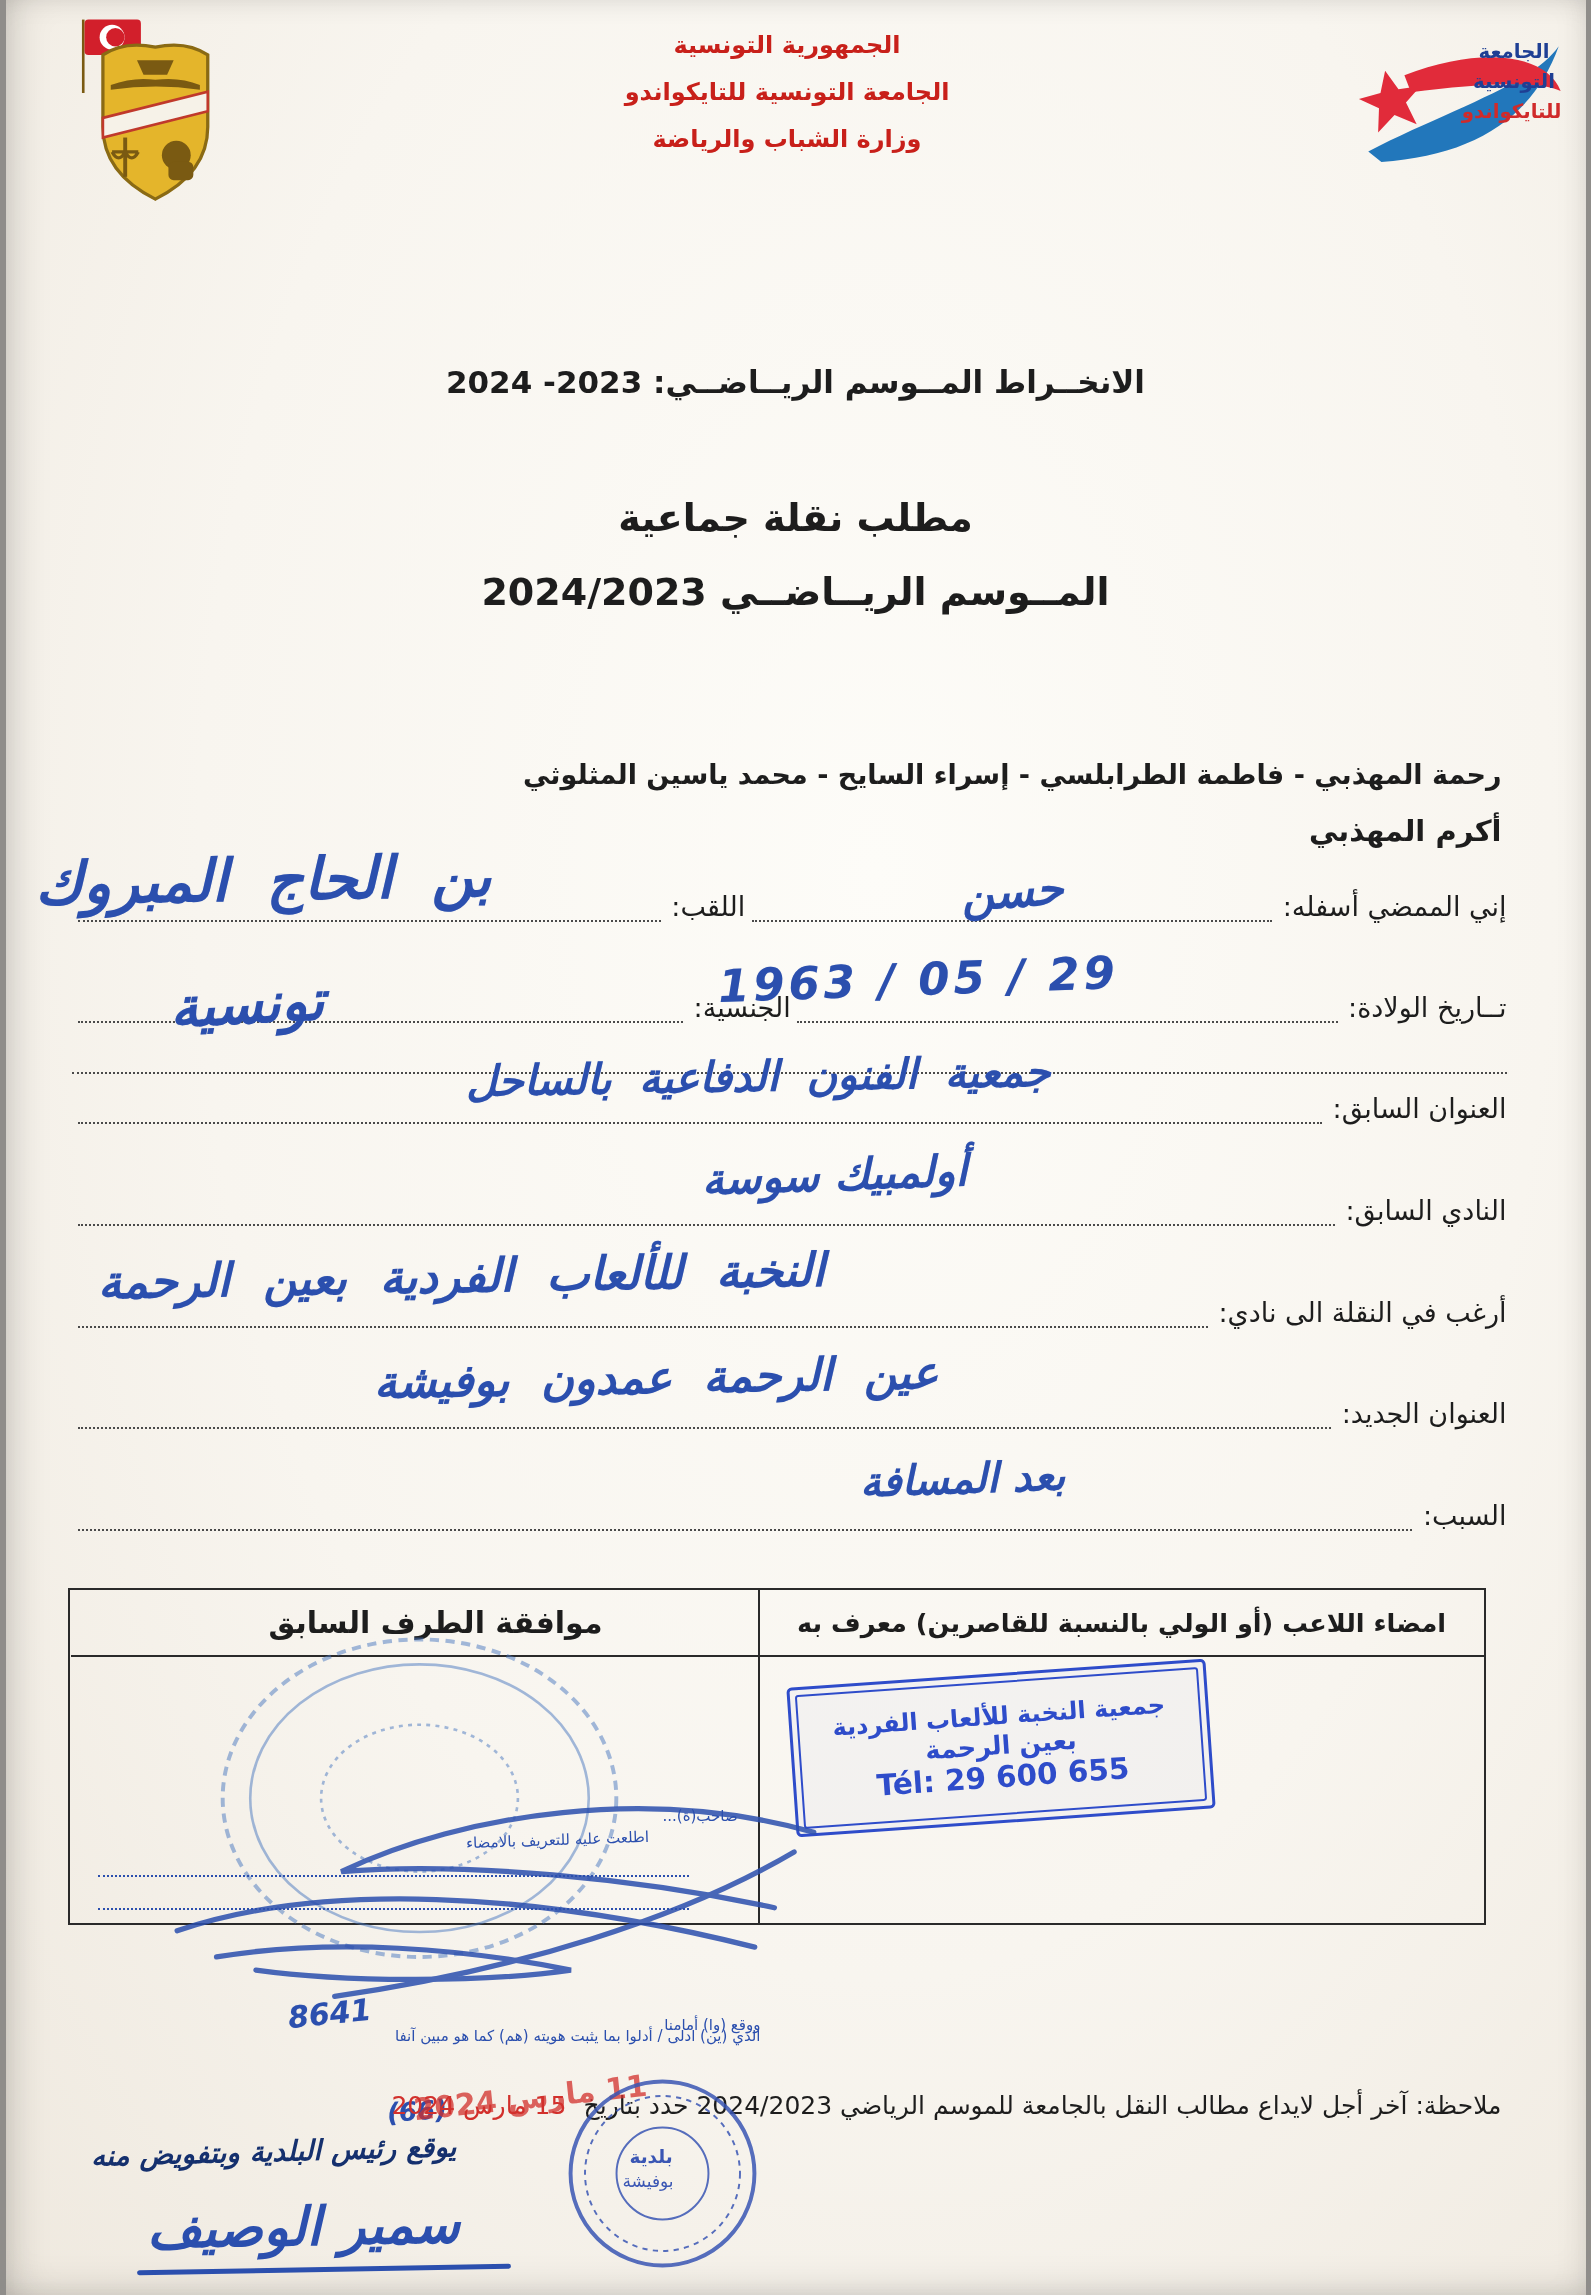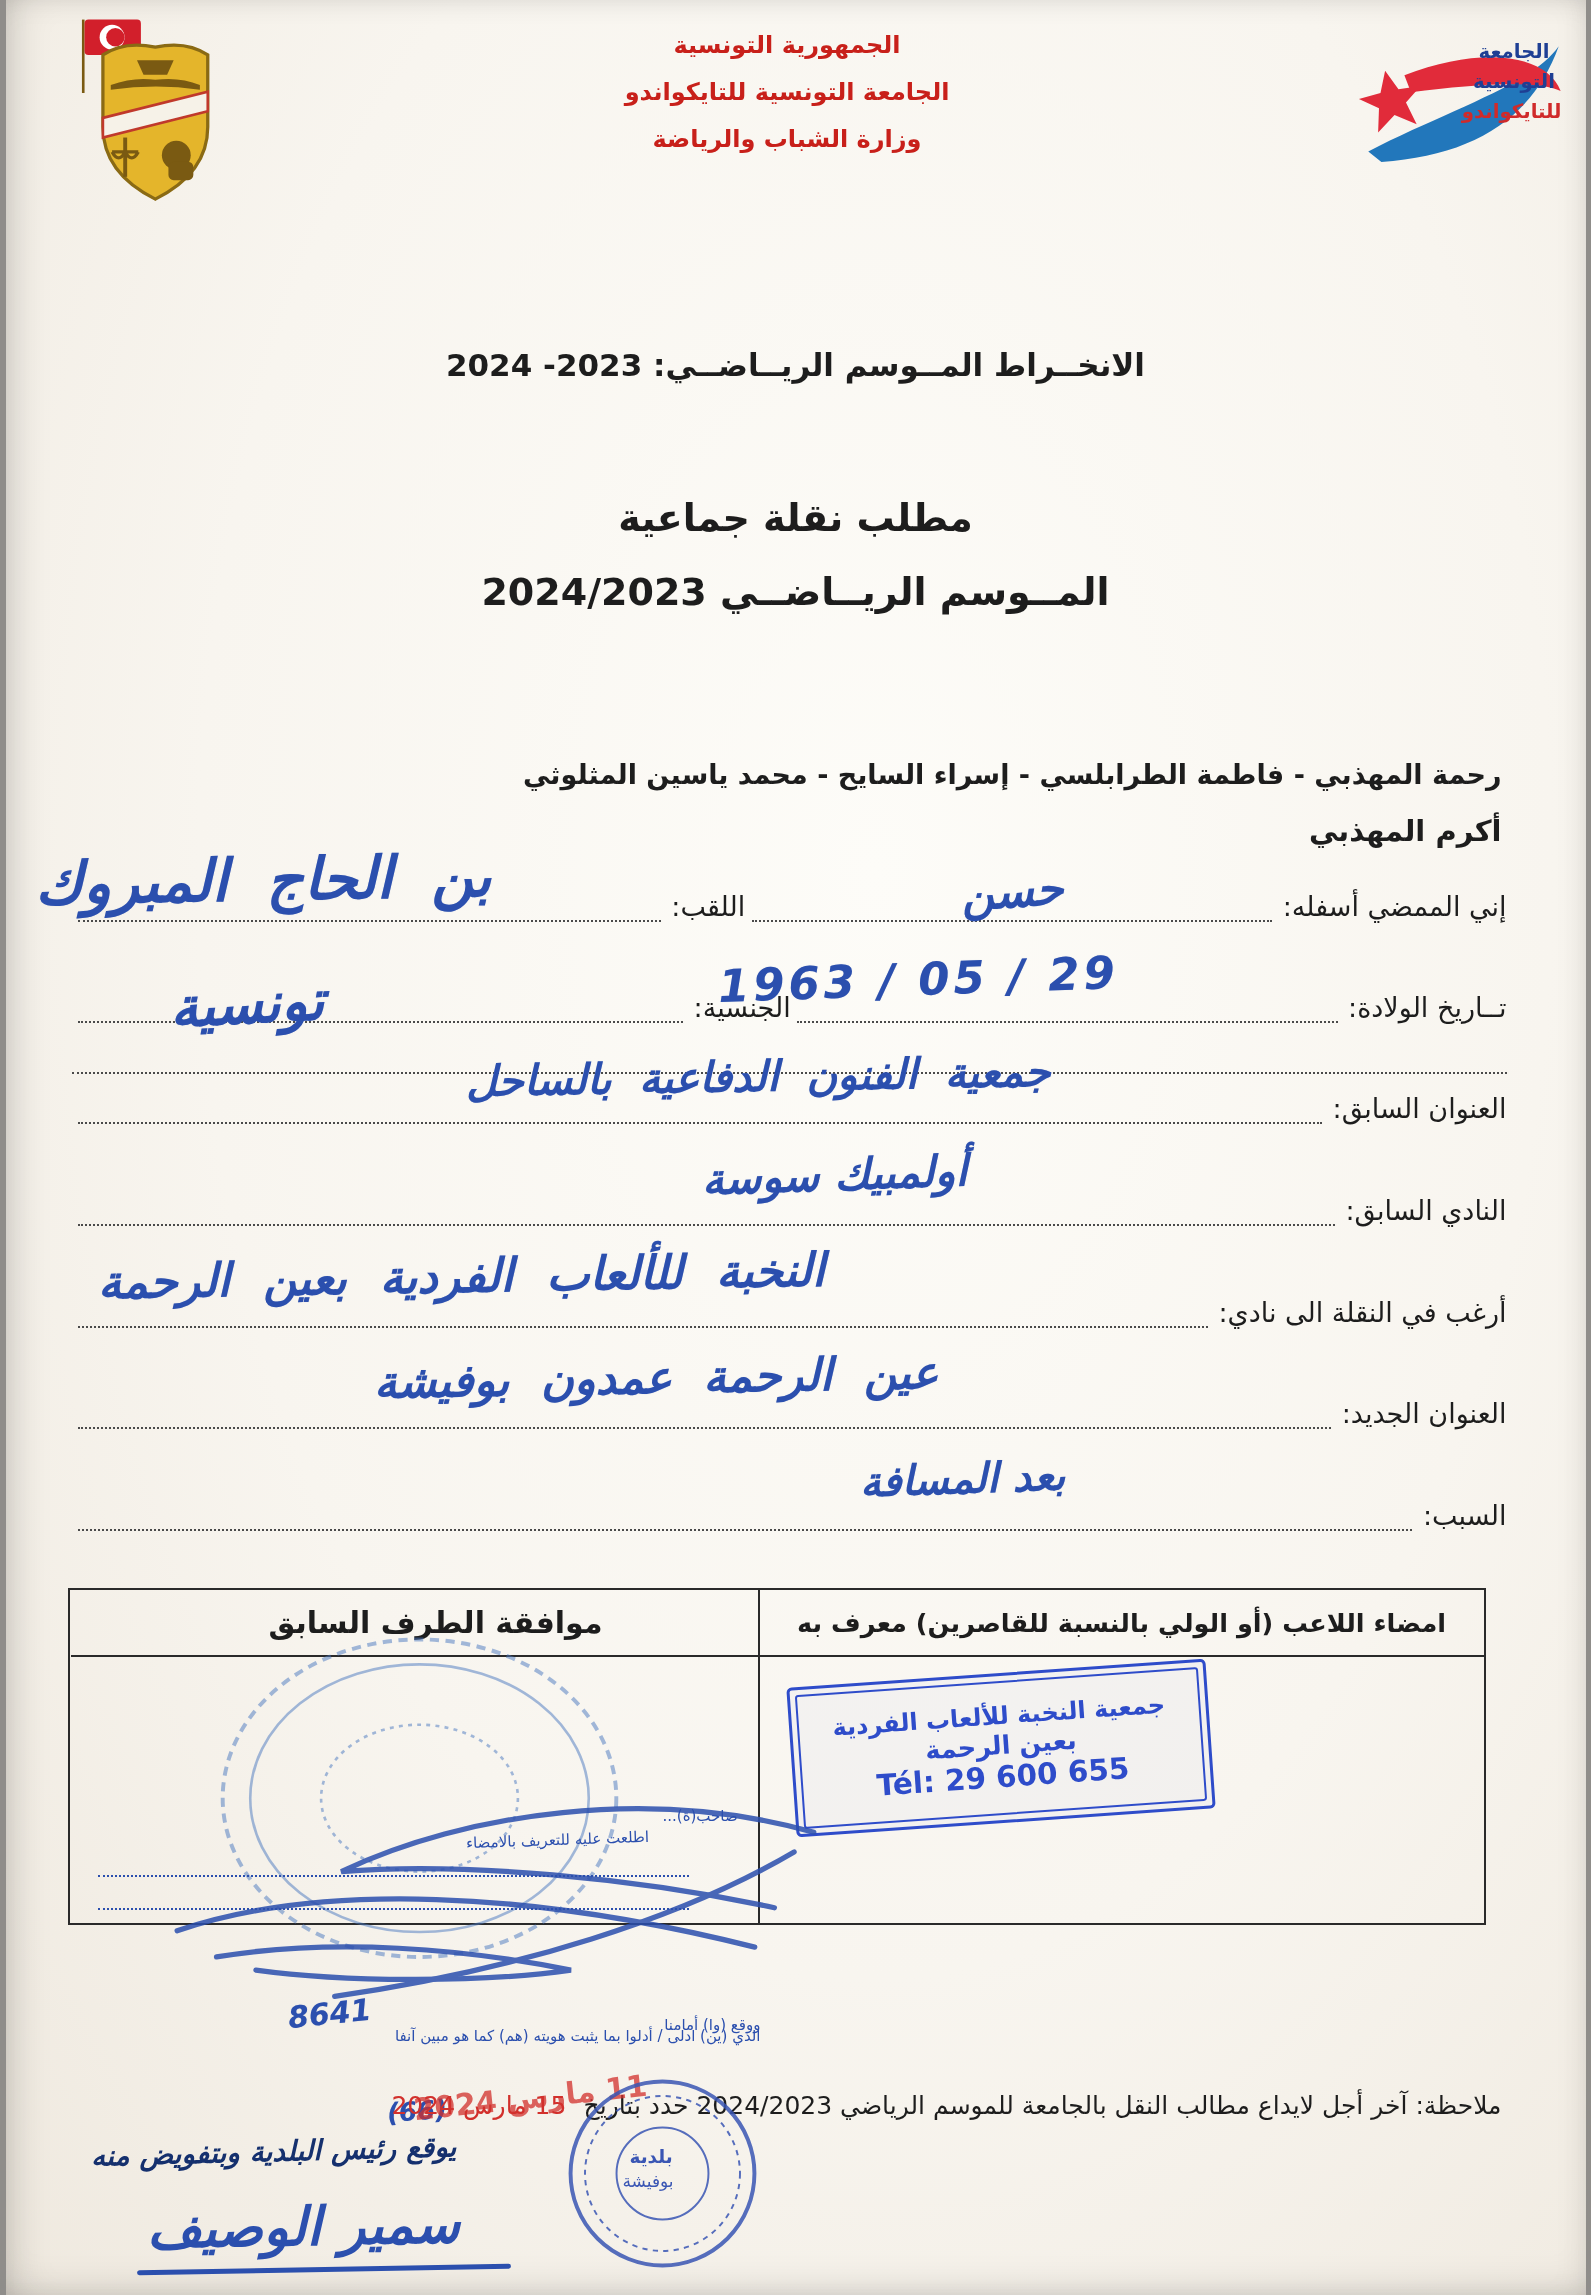--- a/index.html
+++ b/index.html
@@ -23,21 +23,21 @@
   .gov { left:453px; top:22px; width:657px; text-align:center;
          font-weight:bold; font-size:24px; line-height:47px; color:#c8201a; }
   .logo-box { left:1241px; top:11.8px; width:315px; height:181px; }
   .logo-text { position:absolute; right:0; top:25px; width:95px; text-align:center;
                font-weight:bold; font-size:19.7px; line-height:30px; }
   .logo-blue { color:#1f3f94; }
   .logo-red  { color:#d02a2a; }
 
   
   .t-center { left:0; width:100%; text-align:center; font-weight:bold; }
-  .title1 { top:347px; font-size:31px; }
+  .title1 { top:364px; font-size:31px; }
   .title2 { top:496px; font-size:38px; }
   .title3 { top:570px; font-size:38px; }
 
   
   .players1 { top:759px; right:84px; left:84px; font-size:27px; font-weight:bold; text-align:right; }
   .players2 { top:814px; right:84px; font-size:29px; font-weight:bold; }
 
   
   .frow { position:absolute; right:79px; left:66px; display:flex; align-items:flex-end; font-size:27px; }
   .frow .lbl { white-space:nowrap; padding-left:3.9px; }

